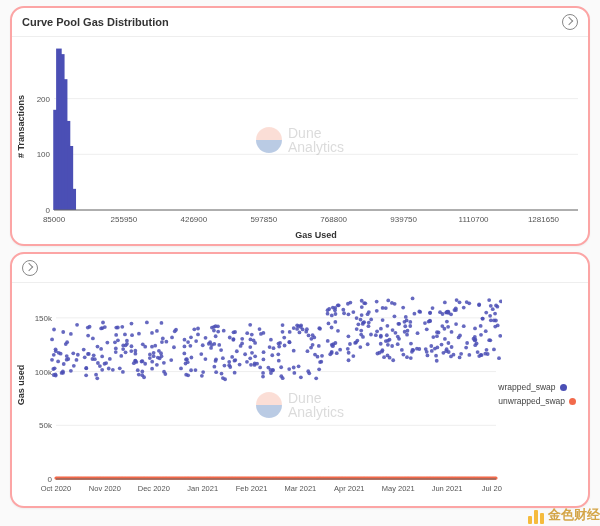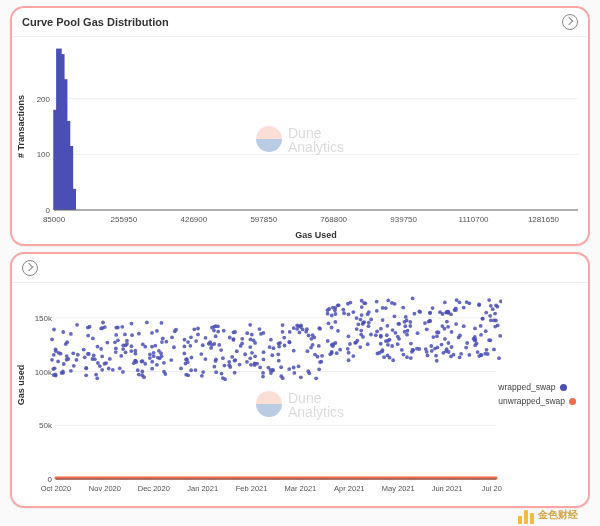--- a/index.html
+++ b/index.html
@@ -4,27 +4,27 @@
 <style>
 body{margin:0;padding:0;background:#fafafa;font-family:Arial,Helvetica,sans-serif;width:600px;height:526px;position:relative;overflow:hidden}
 .card{background:#fff;border:2px solid #fca5a5;border-radius:14px;margin:6px 10px;position:relative;box-shadow:0 1px 2px rgba(0,0,0,.05)}
 .card-head{display:flex;justify-content:space-between;align-items:center;padding:6px 10px;border-bottom:1px solid #eee}
 .card-title{font-size:11px;font-weight:bold;color:#333}
 .expand-icon{width:14px;height:14px;border:1.5px solid #888;border-radius:50%;position:relative;display:inline-block;cursor:pointer}
 .expand-icon::after{content:"";position:absolute;top:3px;left:3px;width:5px;height:5px;border-top:1.5px solid #888;border-right:1.5px solid #888;transform:rotate(45deg)}
 .plot-area{position:relative}
 svg{display:block}
 .axis-label{font-size:9px;fill:#333;font-weight:bold}
-.watermark{position:absolute;left:50%;top:50%;transform:translate(-50%,-50%);display:flex;align-items:flex-start;opacity:.35;pointer-events:none}
+.watermark{position:absolute;left:50%;top:50%;transform:translate(-50%,-50%);display:flex;align-items:center;opacity:.35;pointer-events:none}
 .wm-circle{width:26px;height:26px;border-radius:50%;background:linear-gradient(to bottom,#f5a28c 0%,#f5a28c 50%,#3b6db5 50%,#3b6db5 100%);margin-right:6px}
 .wm-text{font-size:14px;color:#999;line-height:1;font-weight:500}
 .legend{position:absolute;right:8px;top:50%;transform:translateY(-50%);font-size:8.5px;color:#444}
 .legend-item{display:flex;align-items:center;margin:4px 0}
 .legend-dot{width:7px;height:7px;border-radius:50%;margin-right:4px}
-.attrib{position:absolute;right:22px;bottom:2px;display:flex;align-items:center;font-size:10px;color:#d4a548;font-weight:bold}
+.attrib{position:absolute;right:0;bottom:2px;display:flex;align-items:center;font-size:13px;color:#d4a548;font-weight:bold}
 .attrib-icon{width:18px;height:18px;margin-right:3px;position:relative}
 .attrib-icon .bar{position:absolute;bottom:0;background:#f5bb3d;border-radius:1px}
 </style>
 </head>
 <body>
 
 <div class="card" style="height:236px">
   <div class="card-head">
     <span class="card-title">Curve Pool Gas Distribution</span>
     <span class="expand-icon"></span>

